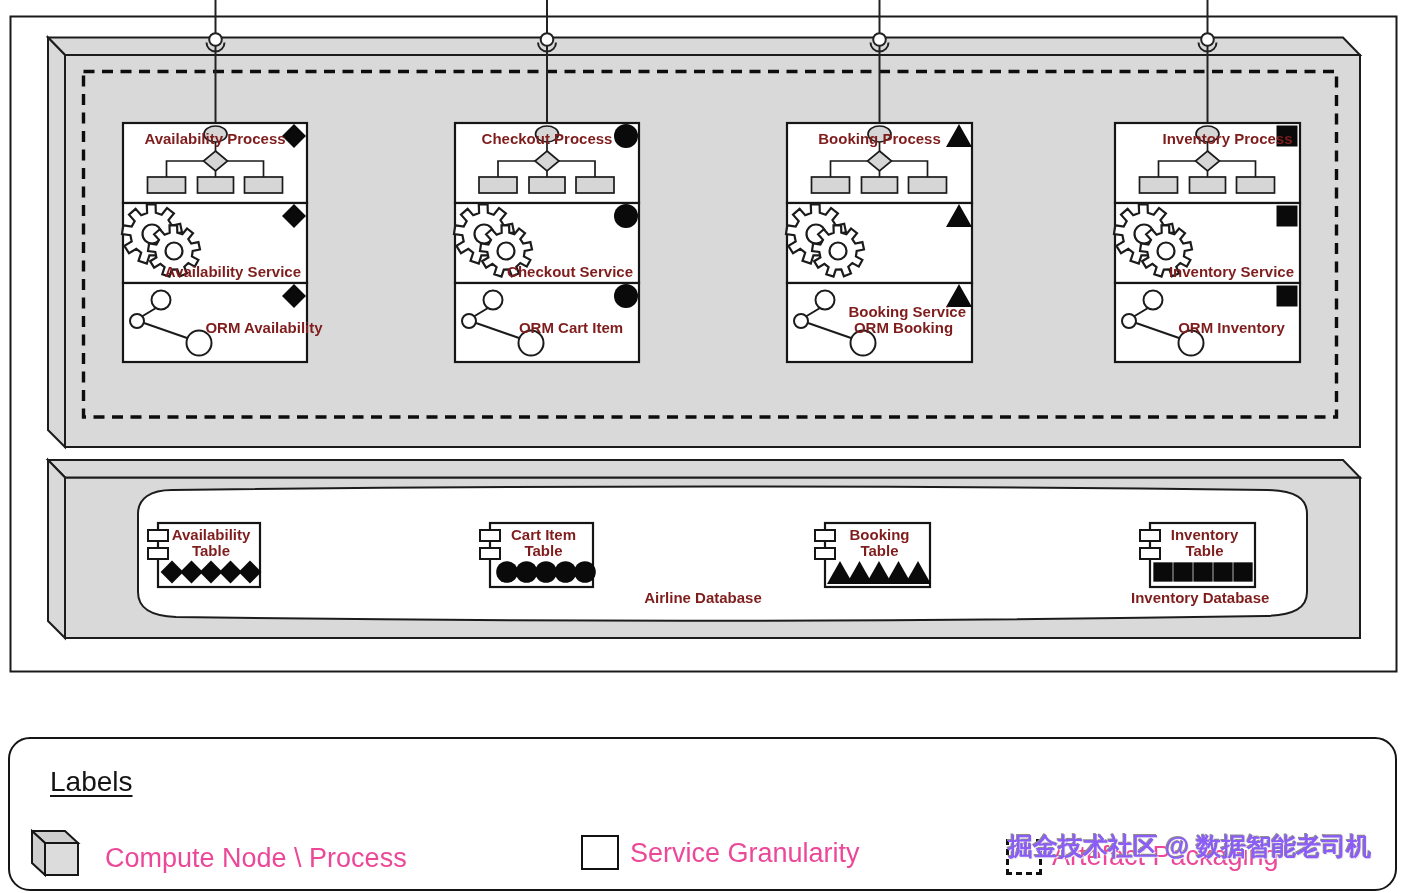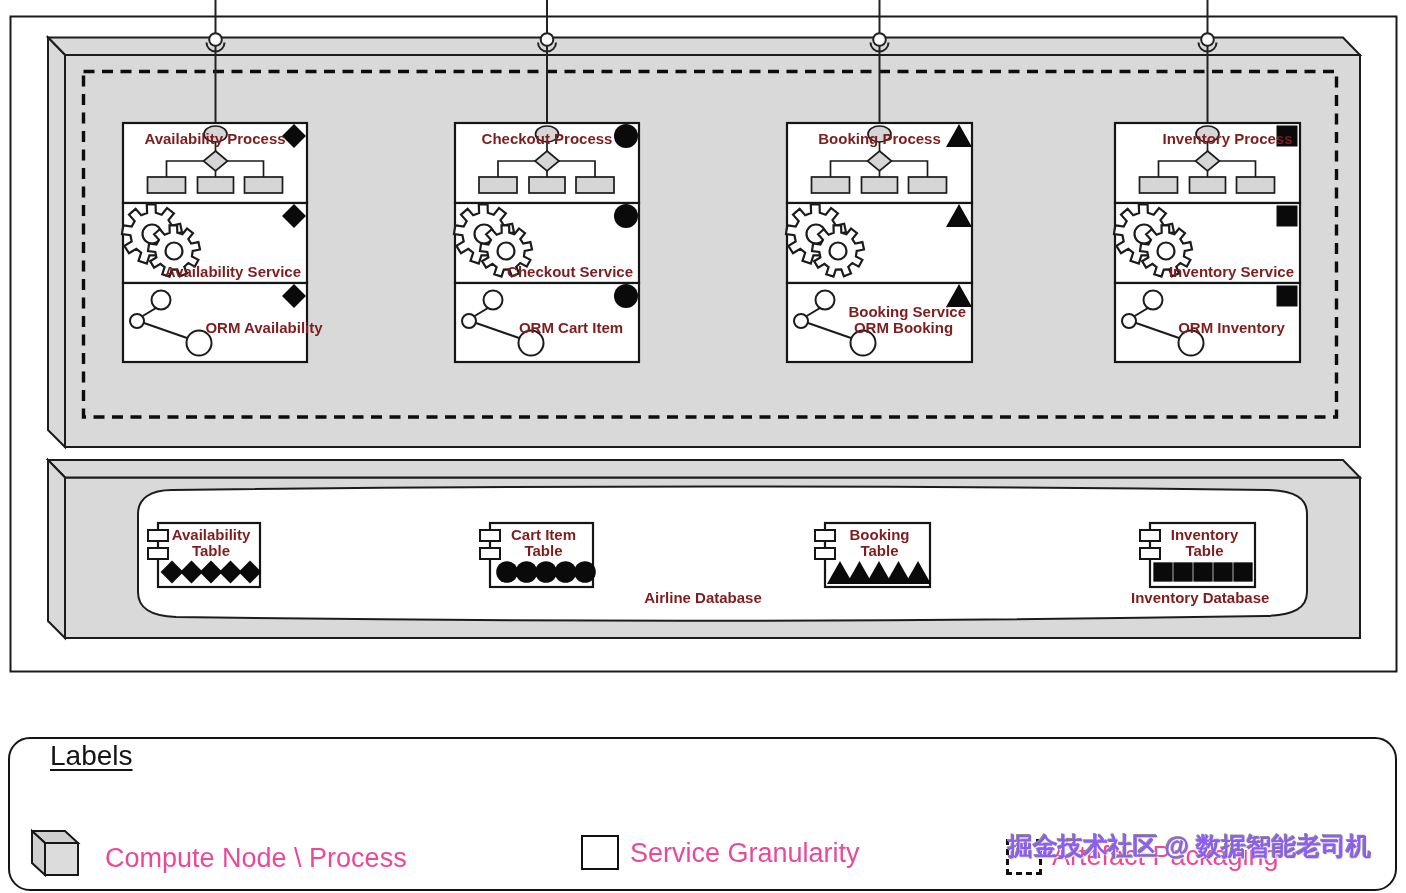--- a/index.html
+++ b/index.html
@@ -7,21 +7,21 @@
           font-family:"Liberation Sans",sans-serif;color:#0d0d0d;}
   svg{position:absolute;left:0;top:0;}
   .lbl{position:absolute;font-weight:bold;font-size:15px;color:#7f1d1d;line-height:17px;}
   .c{text-align:center;}
   .r{text-align:right;}
   .nw{white-space:nowrap;}
   .ear{font-size:13.5px;}
   .tblttl{font-size:15px;line-height:16px;}
   .legend{position:absolute;left:8px;top:737px;width:1385px;height:150px;
           border:2.5px solid #151515;border-radius:22px;background:#fff;}
-  .legend-title{position:absolute;left:50px;top:740px;font-size:28px;color:#141414;
+  .legend-title{position:absolute;left:50px;top:766px;font-size:28px;color:#141414;
                 text-decoration:underline;text-underline-offset:4px;}
   .legend-label{position:absolute;font-size:27px;color:#ec4899;white-space:nowrap;}
   .sq-icon{position:absolute;left:581px;top:835px;width:34px;height:31px;
            border:2.5px solid #111;background:#fff;}
   .dash-icon{position:absolute;left:1006px;top:839px;width:30px;height:30px;
              border:3px dashed #111;background:#fff;}
   .cube-icon{position:absolute;left:31px;top:829px;}
   .watermark{position:absolute;left:1008px;top:830px;font-size:25px;font-weight:bold;
              white-space:nowrap;color:#8b5cf6;letter-spacing:0px;
              text-shadow:1px 1px 0 #eeeeee,-1px -1px 0 #8d8d8d;z-index:5;}

